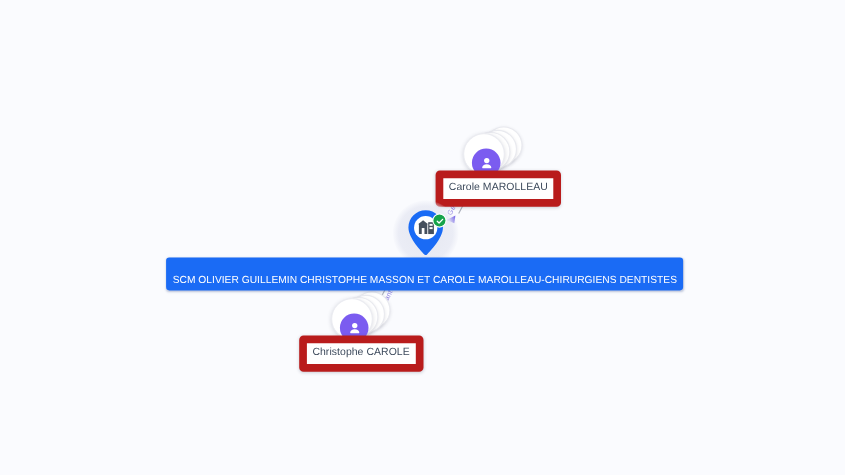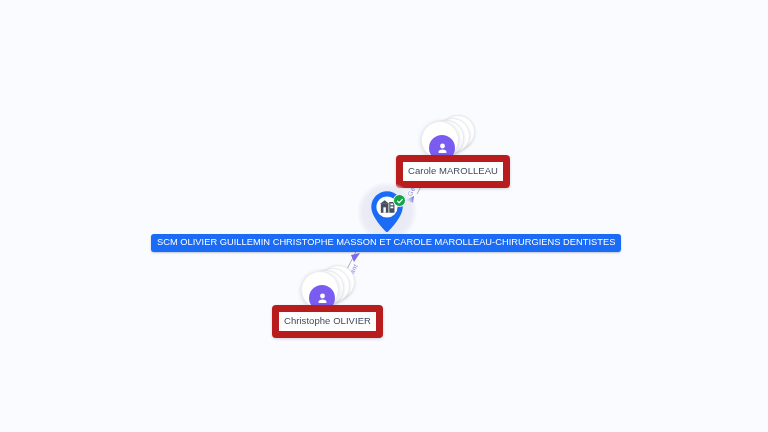--- a/index.html
+++ b/index.html
@@ -181,21 +181,21 @@
   
   .company-title {
     position: absolute;
     left: 151px;
     top: 234px;
     background: #1a6bf5;
     color: #ffffff;
     font-size: 9.3px;
     font-family: "Liberation Sans", sans-serif;
     line-height: 1;
-    padding: 4px 6px 5px 6px;
+    padding: 16px 6px 5px 6px;
     border-radius: 3px;
     white-space: nowrap;
     letter-spacing: 0.02px;
     box-shadow: 0 1px 2px rgba(20,50,120,0.28);
   }
 </style>
 </head>
 <body>
 
 <div id="graph-canvas">
@@ -234,21 +234,21 @@
     <div class="stack-circle stack-c1"></div>
     <div class="stack-front">
       <div class="avatar-circle">
         <svg width="15" height="15" viewBox="0 0 24 24" fill="#ffffff" aria-hidden="true">
           <circle cx="12" cy="8" r="3.9"></circle>
           <path d="M12 13.4c-3.9 0-6.6 2.2-6.6 4.5 0 .9 1 1.3 2 1.3h9.2c1 0 2-.4 2-1.3 0-2.3-2.7-4.5-6.6-4.5z"></path>
         </svg>
       </div>
     </div>
   </div>
-  <div class="name-label christophe">Christophe OLIVIER</div>
+  <div class="name-label christophe">Christophe CAROLE</div>
 
   <div class="company-node">
     <div class="company-halo"></div>
 
     <div class="company-pin">
       <svg class="pin-svg" width="34" height="44" viewBox="0 0 34 44" aria-hidden="true">
         <path d="M17 1.2C8.3 1.2 1.3 8.2 1.3 16.9c0 9.8 12.4 22.4 14.5 24.5.7.7 1.7.7 2.4 0 2.1-2.1 14.5-14.7 14.5-24.5C32.7 8.2 25.7 1.2 17 1.2z" fill="#1a6bf5"></path>
         <circle cx="17" cy="17" r="10.6" fill="#ffffff"></circle>
       </svg>
     </div>

